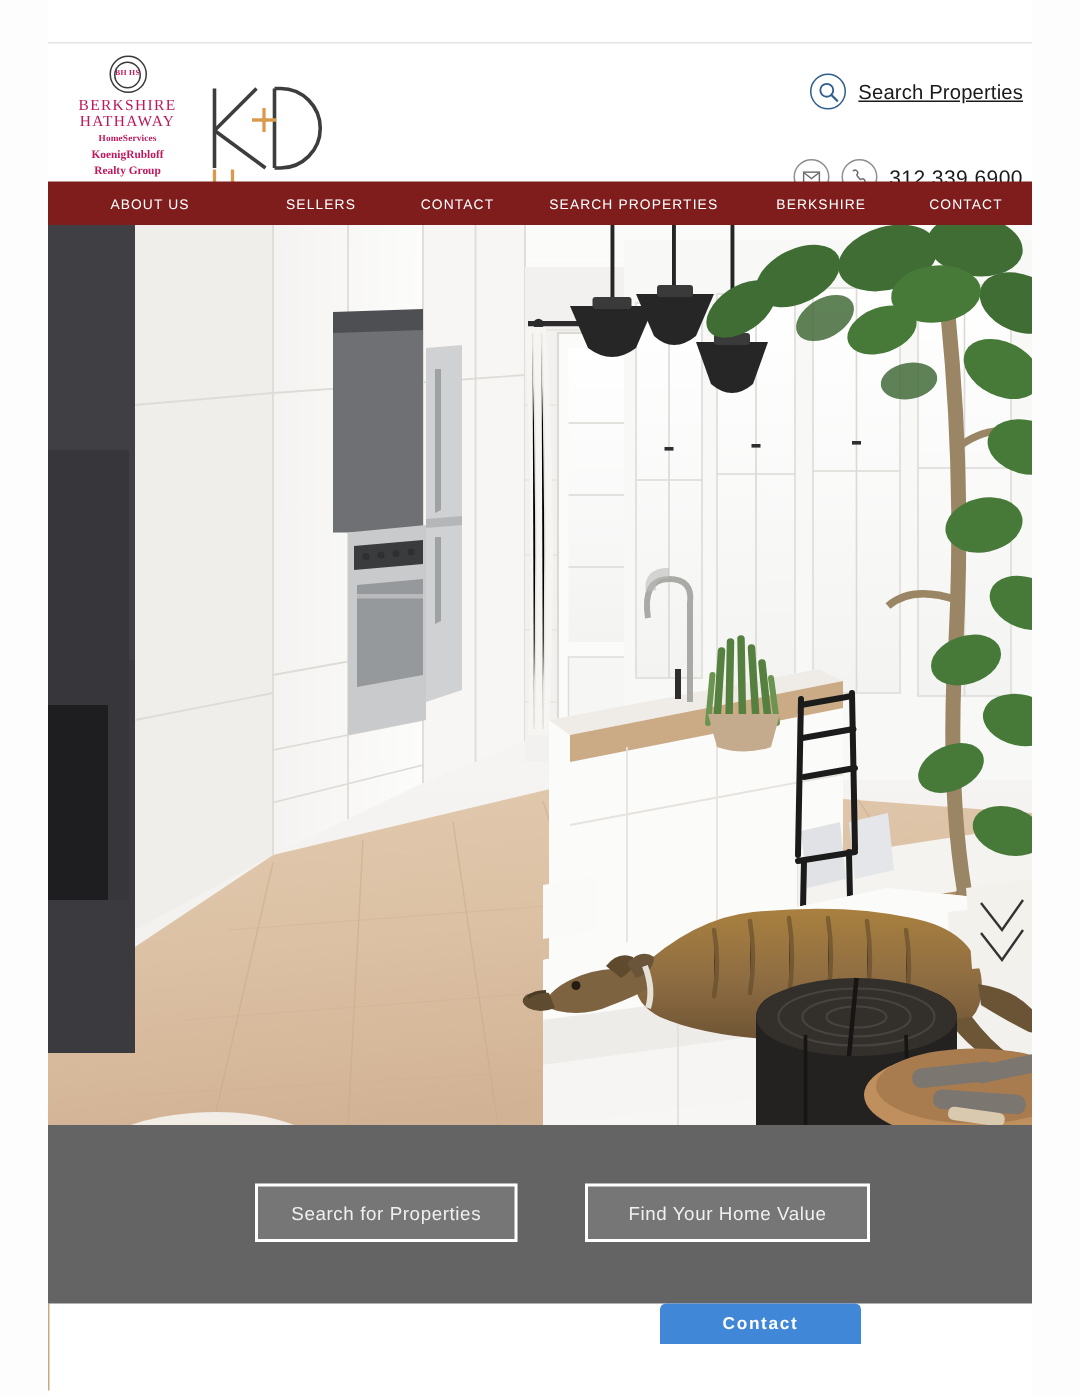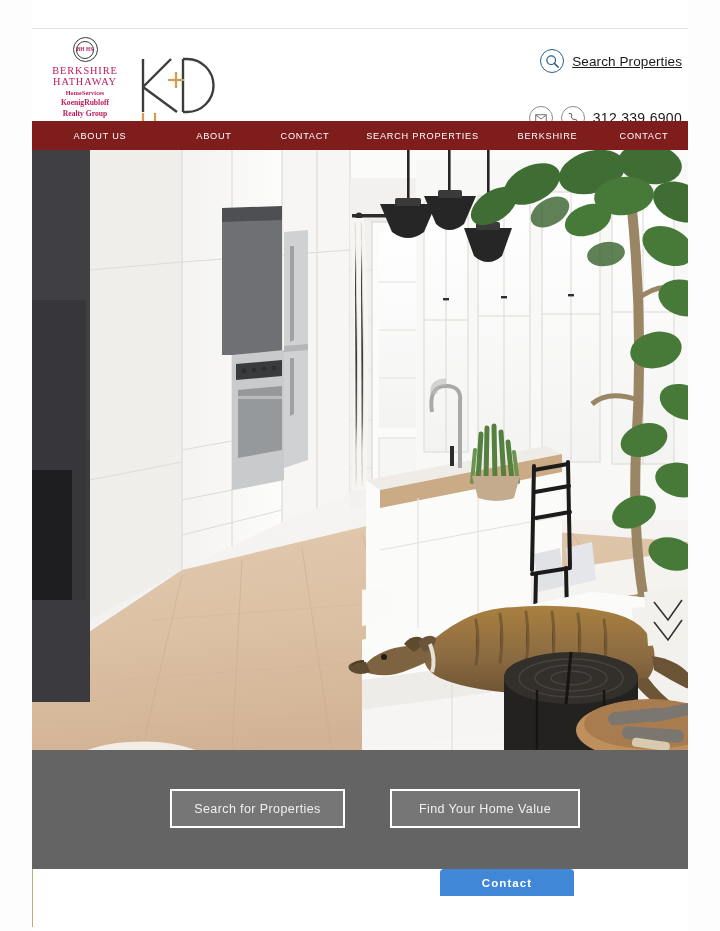--- a/index.html
+++ b/index.html
@@ -253,21 +253,21 @@
             <path d="M3.4 3.2 C5 2 6.3 3.4 6.7 4.4 C7 5.3 6.2 5.8 6 6.2 C5.8 6.8 7.8 9.3 8.7 9.9 C9.2 10 9.9 9.1 10.6 9.4 C11.6 9.8 13 11.1 11.9 12.6" fill="none" stroke="#6d6d6d" stroke-width="1.2" stroke-linecap="round"></path>
           </svg>
         </span>
         <a class="hdr-link phone" href="#">312.339.6900</a>
       </div>
     </div>
   </div>
 
   <nav class="nav">
     <span class="nav-item" style="width:136px">ABOUT US</span>
-    <span class="nav-item" style="width:92px">ABOUT</span>
+    <span class="nav-item" style="width:92px">SELLERS</span>
     <span class="nav-item" style="width:90px">CONTACT</span>
     <span class="nav-item" style="width:145px">SEARCH PROPERTIES</span>
     <span class="nav-item" style="width:105px">BERKSHIRE</span>
     <span class="nav-item" style="width:88px">CONTACT</span>
   </nav>
 
   <div class="hero">
     <svg width="656" height="600" viewBox="0 0 656 600">
       <defs>
         <linearGradient id="floorG" x1="0" y1="0" x2="0.3" y2="1">

